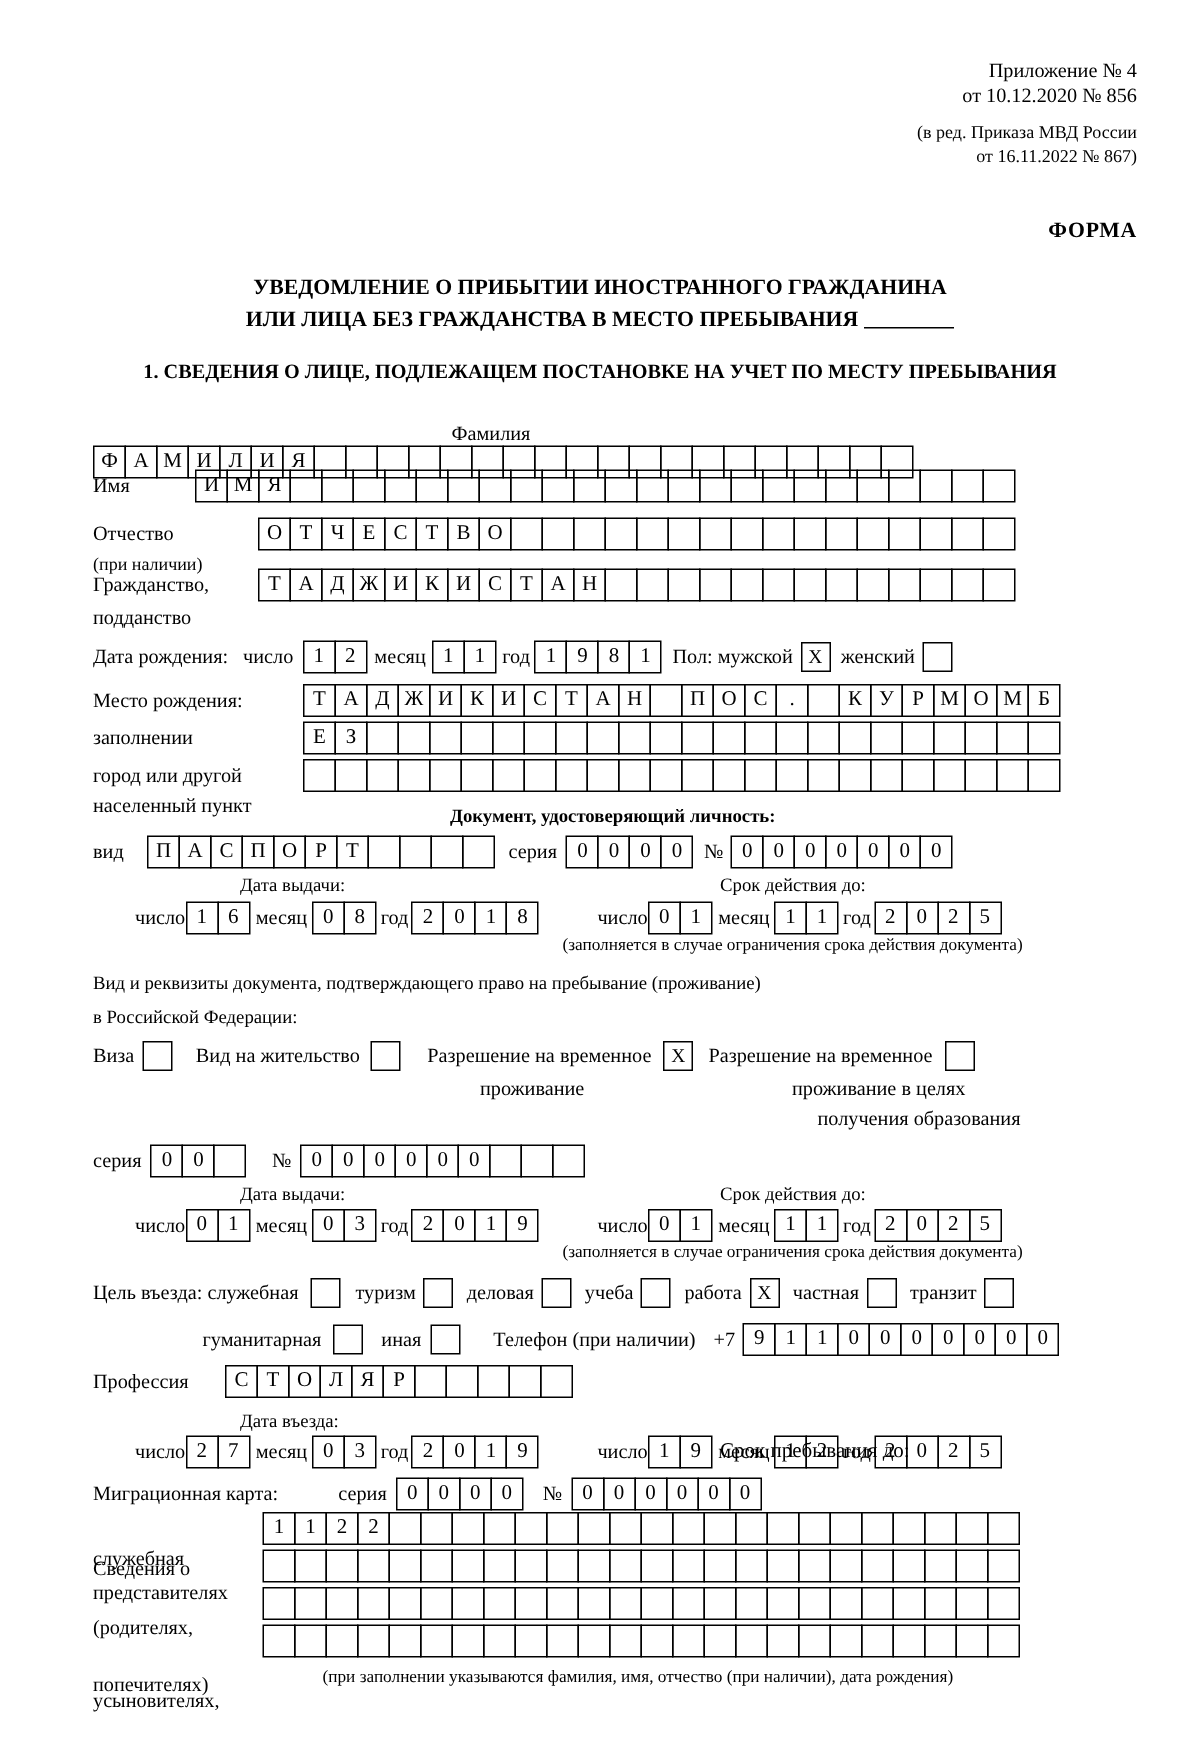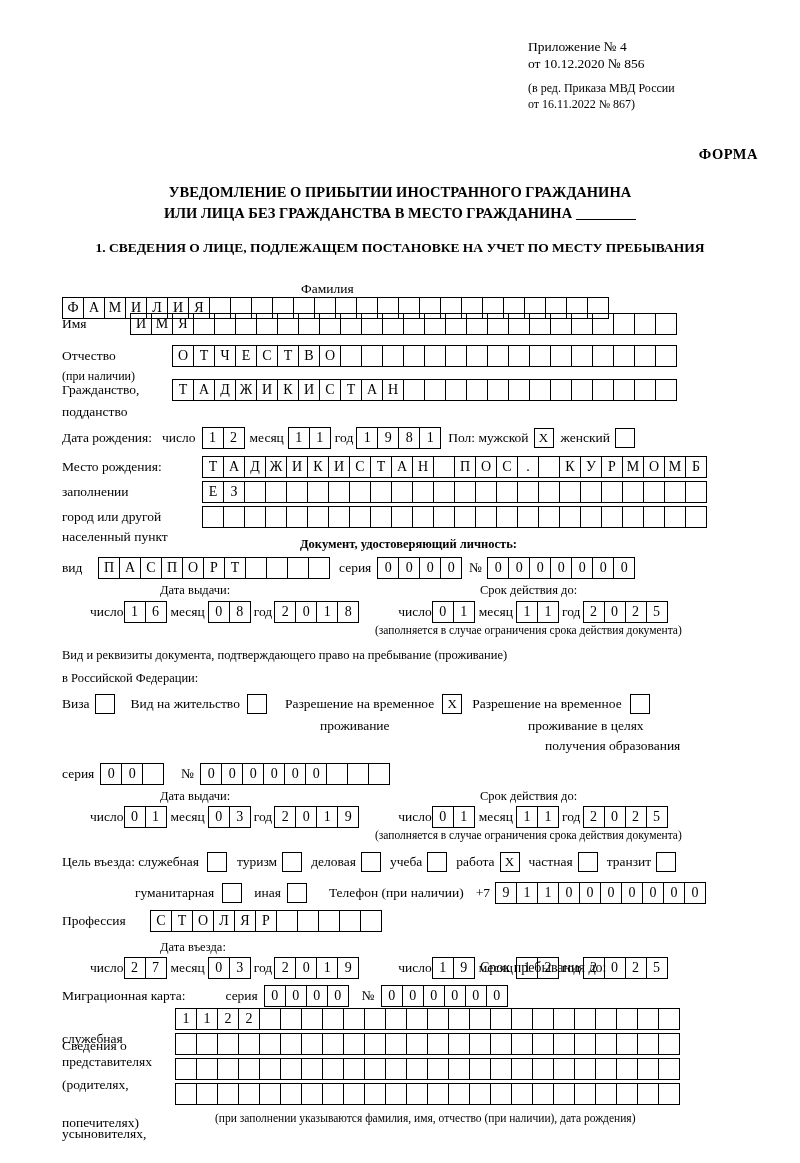--- a/index.html
+++ b/index.html
@@ -13,21 +13,21 @@
   }
   .page{
     position:relative;
     width:800px; height:1163px;
     padding:0;
     box-sizing:border-box;
   }
   
   .hdr{
     position:absolute; top:38px; right:42px;
-    text-align:left; font-size:13.5px; line-height:17px;
+    text-align:right; font-size:13.5px; line-height:17px;
     width:230px;
   }
   .hdr .small{font-size:12px; line-height:16px;}
   .hdr .gap{height:8px;}
   .forma{
     position:absolute; top:146px; right:42px;
     font-weight:bold; font-size:14.5px; letter-spacing:.5px;
   }
   .title{
     position:absolute; top:182px; left:0; width:800px;
@@ -72,21 +72,21 @@
     <div>от 10.12.2020 № 856</div>
     <div class="gap"></div>
     <div class="small">(в ред. Приказа МВД России</div>
     <div class="small">от 16.11.2022 № 867)</div>
   </div>
 
   <div class="forma">ФОРМА</div>
 
   <div class="title">
     <span>УВЕДОМЛЕНИЕ О ПРИБЫТИИ ИНОСТРАННОГО ГРАЖДАНИНА</span><br>
-    <span>ИЛИ ЛИЦА БЕЗ ГРАЖДАНСТВА В МЕСТО ГРАЖДАНИНА</span><span class="u"></span>
+    <span>ИЛИ ЛИЦА БЕЗ ГРАЖДАНСТВА В МЕСТО ПРЕБЫВАНИЯ</span><span class="u"></span>
   </div>
 
   <div class="sec1">1. СВЕДЕНИЯ О ЛИЦЕ, ПОДЛЕЖАЩЕМ ПОСТАНОВКЕ НА УЧЕТ ПО МЕСТУ ПРЕБЫВАНИЯ</div>
 
   <div class="row" style="top:281px; left:62px;flex-direction:column;">
     <span class="lbl" style="width:68px;">Фамилия</span>
     <span class="cells">
         <span class="cell">Ф</span>
         <span class="cell">А</span>
         <span class="cell">М</span>

